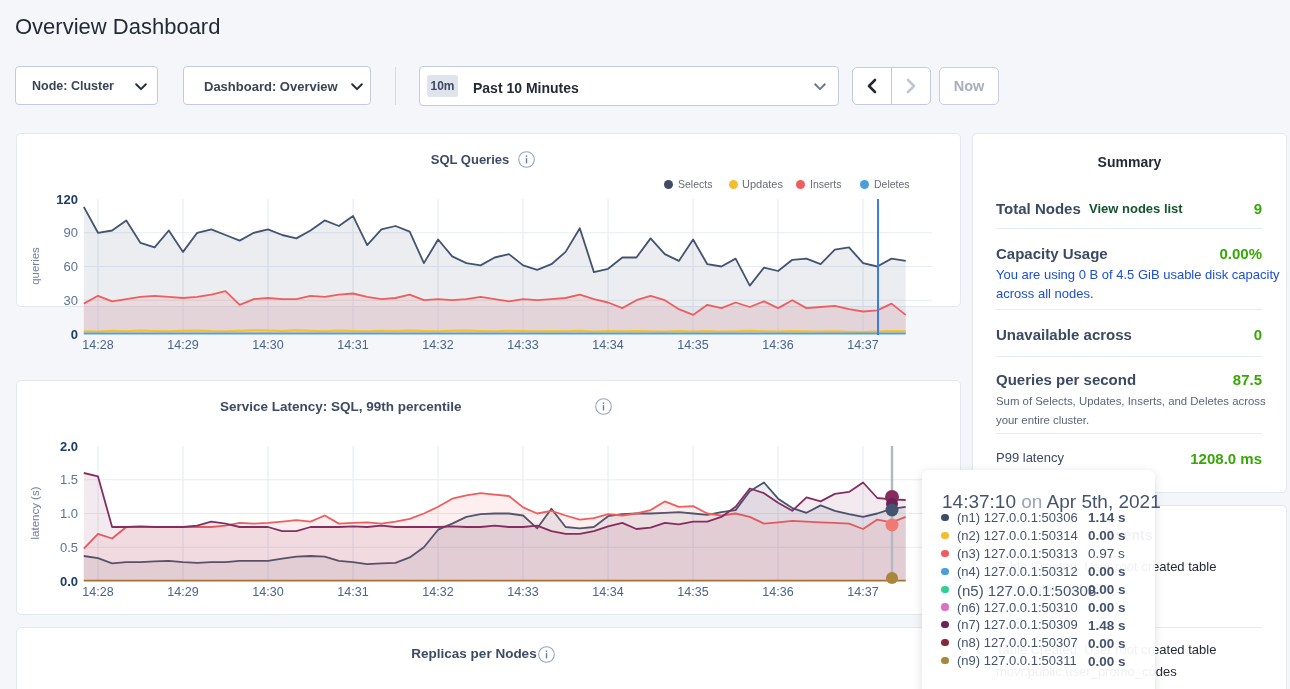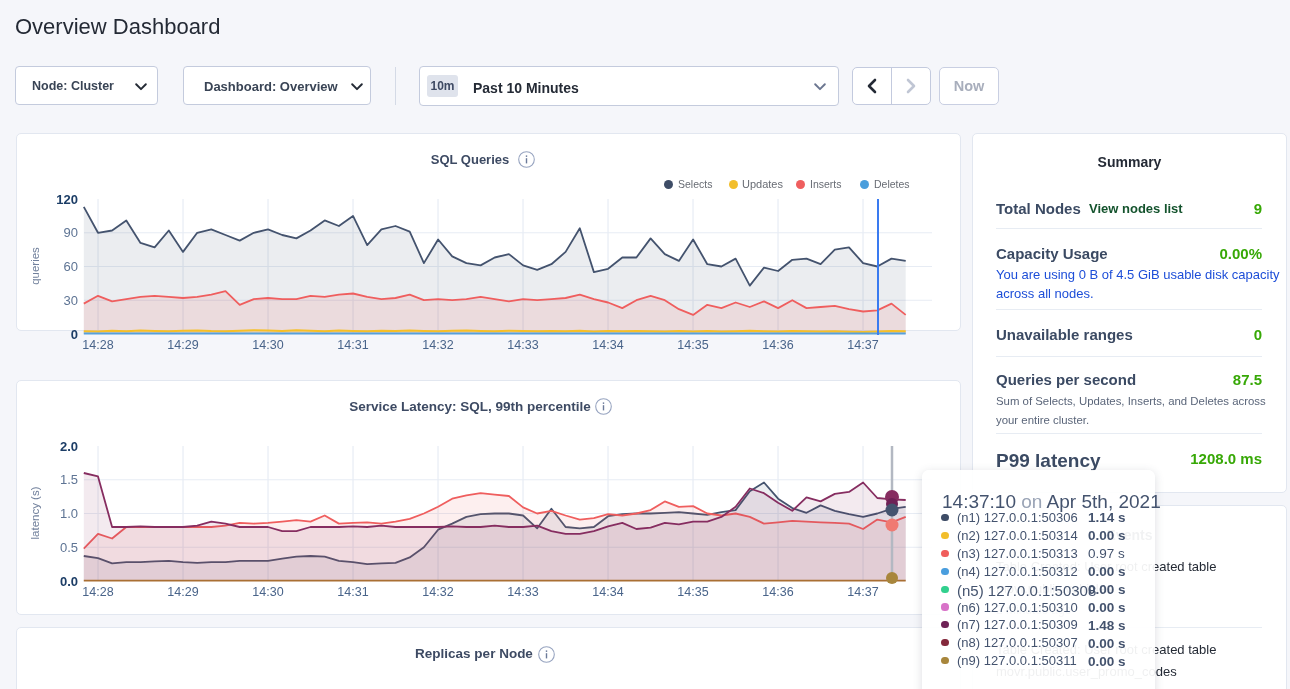--- a/index.html
+++ b/index.html
@@ -30,21 +30,21 @@
 <div class="ctl" style="left:852px;top:67px;width:79px;height:38px;border-color:#c3cade;border-radius:5px"></div>
 <div class="abs" style="left:891px;top:67px;width:1px;height:38px;background:#c3cade"></div>
 <svg width="14" height="16" viewBox="0 0 14 16" style="position:absolute;left:865px;top:78px">
     <path d="M10 2 L4 8 L10 14" fill="none" stroke="#242a35" stroke-width="2.6" stroke-linecap="round" stroke-linejoin="round"></path>
   </svg>
 <svg width="14" height="16" viewBox="0 0 14 16" style="position:absolute;left:904px;top:78px">
     <path d="M4 2 L10 8 L4 14" fill="none" stroke="#c0c6d4" stroke-width="2.6" stroke-linecap="round" stroke-linejoin="round"></path>
   </svg>
 <div class="ctl" style="left:939px;top:67px;width:60px;height:38px;border-color:#c9cfe2;border-radius:5px"></div>
 <div class="abs" style="left:939px;top:78px;width:60px;text-align:center;font-size:14.5px;font-weight:700;color:#a8aebc">Now</div>
-<div class="card" style="left:16px;top:133px;width:945px;height:198px">
+<div class="card" style="left:16px;top:133px;width:945px;height:174px">
 <svg width="945" height="235" viewBox="0 0 945 235" style="position:absolute;left:0;top:0">
       <line x1="81" y1="65" x2="81" y2="200" stroke="#e2e8f2" stroke-width="1"></line>
       <line x1="166" y1="65" x2="166" y2="200" stroke="#e2e8f2" stroke-width="1"></line>
       <line x1="251" y1="65" x2="251" y2="200" stroke="#e2e8f2" stroke-width="1"></line>
       <line x1="336" y1="65" x2="336" y2="200" stroke="#e2e8f2" stroke-width="1"></line>
       <line x1="421" y1="65" x2="421" y2="200" stroke="#e2e8f2" stroke-width="1"></line>
       <line x1="506" y1="65" x2="506" y2="200" stroke="#e2e8f2" stroke-width="1"></line>
       <line x1="591" y1="65" x2="591" y2="200" stroke="#e2e8f2" stroke-width="1"></line>
       <line x1="676" y1="65" x2="676" y2="200" stroke="#e2e8f2" stroke-width="1"></line>
       <line x1="761" y1="65" x2="761" y2="200" stroke="#e2e8f2" stroke-width="1"></line>
@@ -131,51 +131,51 @@
       <text x="251" y="215" text-anchor="middle" font-size="12.5" fill="#49648a" font-family="Liberation Sans, sans-serif">14:30</text>
       <text x="336" y="215" text-anchor="middle" font-size="12.5" fill="#49648a" font-family="Liberation Sans, sans-serif">14:31</text>
       <text x="421" y="215" text-anchor="middle" font-size="12.5" fill="#49648a" font-family="Liberation Sans, sans-serif">14:32</text>
       <text x="506" y="215" text-anchor="middle" font-size="12.5" fill="#49648a" font-family="Liberation Sans, sans-serif">14:33</text>
       <text x="591" y="215" text-anchor="middle" font-size="12.5" fill="#49648a" font-family="Liberation Sans, sans-serif">14:34</text>
       <text x="676" y="215" text-anchor="middle" font-size="12.5" fill="#49648a" font-family="Liberation Sans, sans-serif">14:35</text>
       <text x="761" y="215" text-anchor="middle" font-size="12.5" fill="#49648a" font-family="Liberation Sans, sans-serif">14:36</text>
       <text x="846" y="215" text-anchor="middle" font-size="12.5" fill="#49648a" font-family="Liberation Sans, sans-serif">14:37</text>
     </svg>
 </div>
-<div class="abs" style="left:220px;top:399px;width:500px;text-align:center;font-size:13.5px;font-weight:700;color:#3d4a63">Service Latency: SQL, 99th percentile</div>
+<div class="abs" style="left:220px;top:399px;width:500px;font-size:13.5px;font-weight:700;color:#3d4a63">Service Latency: SQL, 99th percentile</div>
 <svg width="17" height="17" viewBox="0 0 17 17" style="position:absolute;left:594.5px;top:397.5px">
     <circle cx="8.5" cy="8.5" r="7.8" fill="none" stroke="#97a4c0" stroke-width="1.1"></circle>
     <rect x="7.8" y="7.2" width="1.4" height="5.2" fill="#6b7a99"></rect>
     <rect x="7.8" y="4.4" width="1.4" height="1.5" fill="#6b7a99"></rect>
   </svg>
 <div class="card" style="left:16px;top:627px;width:945px;height:80px"></div>
-<div class="abs" style="left:224px;top:646px;width:500px;text-align:center;font-size:13.5px;font-weight:700;color:#3d4a63">Replicas per Node</div>
+<div class="abs" style="left:224px;top:646px;width:500px;text-align:center;font-size:13.5px;font-weight:700;color:#3d4a63">Replicas per Nodes</div>
 <svg width="17" height="17" viewBox="0 0 17 17" style="position:absolute;left:537.5px;top:645.5px">
     <circle cx="8.5" cy="8.5" r="7.8" fill="none" stroke="#97a4c0" stroke-width="1.1"></circle>
     <rect x="7.8" y="7.2" width="1.4" height="5.2" fill="#6b7a99"></rect>
     <rect x="7.8" y="4.4" width="1.4" height="1.5" fill="#6b7a99"></rect>
   </svg>
 <div class="card" style="left:972px;top:133px;width:315px;height:360px"></div>
 <div class="abs" style="left:972px;top:154px;width:315px;text-align:center;font-size:14px;font-weight:700;color:#242a35">Summary</div>
 <div class="abs" style="left:996px;top:200px;font-size:15px;font-weight:700;color:#3b4a63">Total Nodes</div>
 <div class="abs" style="left:996px;top:200px;width:266px;text-align:right;font-size:15px;font-weight:700;color:#37a806">9</div>
 <div class="abs" style="left:1089px;top:200.5px;font-size:13px;font-weight:700;color:#14532d">View nodes list</div>
 <div class="divline" style="left:996px;top:228px;width:266px"></div>
 <div class="abs" style="left:996px;top:245px;font-size:15px;font-weight:700;color:#3b4a63">Capacity Usage</div>
 <div class="abs" style="left:996px;top:245px;width:266px;text-align:right;font-size:15px;font-weight:700;color:#37a806">0.00%</div>
 <div class="abs" style="left:996px;top:266px;font-size:13px;color:#1d4ed8;line-height:18.5px;white-space:nowrap">You are using 0 B of 4.5 GiB usable disk capacity<br>across all nodes.</div>
 <div class="divline" style="left:996px;top:309px;width:266px"></div>
-<div class="abs" style="left:996px;top:326px;font-size:15px;font-weight:700;color:#3b4a63">Unavailable ranges</div>
+<div class="abs" style="left:996px;top:326px;font-size:15px;font-weight:700;color:#3b4a63">Unavailable across</div>
 <div class="abs" style="left:996px;top:326px;width:266px;text-align:right;font-size:15px;font-weight:700;color:#37a806">0</div>
 <div class="divline" style="left:996px;top:356px;width:266px"></div>
 <div class="abs" style="left:996px;top:371px;font-size:15px;font-weight:700;color:#3b4a63">Queries per second</div>
 <div class="abs" style="left:996px;top:371px;width:266px;text-align:right;font-size:15px;font-weight:700;color:#37a806">87.5</div>
 <div class="abs" style="left:996px;top:392px;font-size:11.4px;color:#5a6579;line-height:18.5px;white-space:nowrap">Sum of Selects, Updates, Inserts, and Deletes across<br>your entire cluster.</div>
 <div class="divline" style="left:996px;top:433px;width:266px"></div>
-<div class="abs" style="left:996px;top:450px;font-size:19px;font-weight:700;color:#3b4a63">P99 latency</div>
+<div class="abs" style="left:996px;top:450px;font-size:13px;font-weight:400;color:#3b4a63">P99 latency</div>
 <div class="abs" style="left:996px;top:450px;width:266px;text-align:right;font-size:15px;font-weight:700;color:#37a806">1208.0 ms</div>
 <div class="card" style="left:972px;top:505px;width:315px;height:250px"></div>
 <div class="abs" style="left:972px;top:527px;width:315px;text-align:center;font-size:14px;font-weight:700;color:#394455">Events</div>
 <div class="abs" style="left:996px;top:559px;font-size:13px;color:#242a35">Table Created: User root created table</div>
 <div class="abs" style="left:996px;top:581px;font-size:13px;color:#242a35">movr.public.vehicles</div>
 <div class="abs" style="left:996px;top:603px;font-size:12px;color:#8b94a3">2 minutes ago</div>
 <div class="divline" style="left:996px;top:627px;width:266px"></div>
 <div class="abs" style="left:996px;top:642px;font-size:13px;color:#242a35">Table Created: User root created table</div>
 <div class="abs" style="left:996px;top:664px;font-size:13px;color:#242a35">movr.public.user_promo_codes</div>
 <div class="abs" style="left:922px;top:470px;width:233px;height:240px;background:rgba(255,255,255,0.93);border-radius:7px;box-shadow:0 2px 10px rgba(60,70,90,0.18)"></div>

